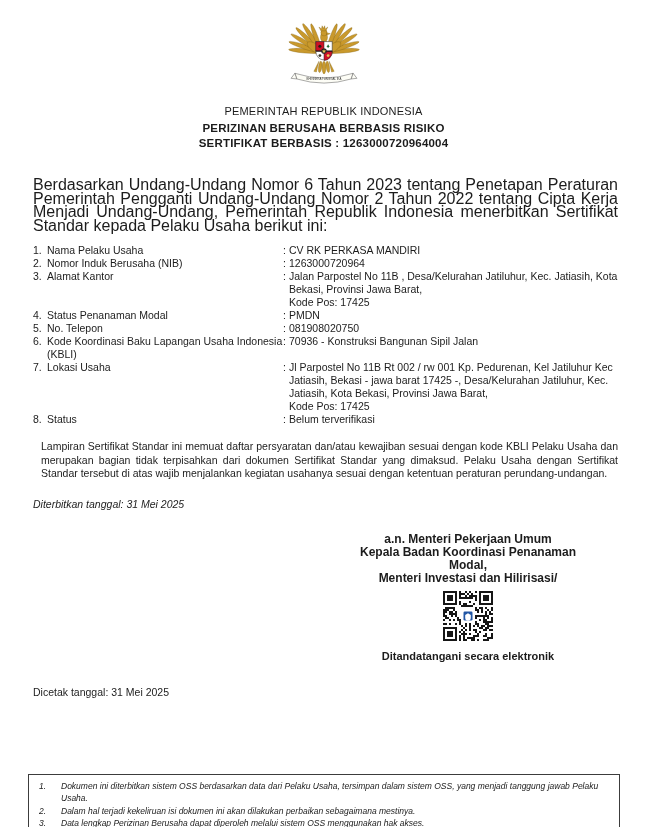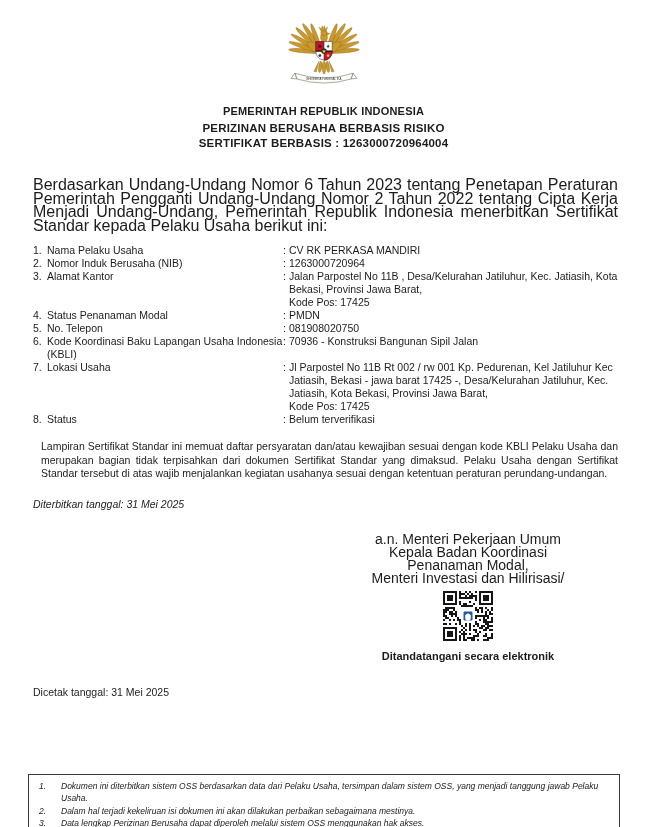--- a/index.html
+++ b/index.html
@@ -1,32 +1,32 @@
 <!DOCTYPE html>
 <html><head>
 <meta charset="utf-8">
 <style>
   html,body{margin:0;padding:0;background:#ffffff;}
   .page{
     position:relative;width:647px;height:827px;background:#ffffff;
     font-family:"Liberation Sans",sans-serif;color:#1c1c1c;overflow:hidden;
   }
   .emblem{width:76px;height:86px;margin:10px auto 0;}
-  .gov-title{margin-top:9px;text-align:center;font-weight:bold;font-size:11px;letter-spacing:.2px;}
+  .gov-title{margin-top:9px;text-align:center;font-weight:normal;font-size:11px;letter-spacing:.2px;}
   .doc-title{margin-top:4px;text-align:center;font-weight:bold;font-size:11.5px;line-height:15px;letter-spacing:.2px;}
   .para{margin:27px 29px 0 33px;font-size:16px;line-height:13.5px;text-align:justify;}
   .fields{margin:12px 29px 0 33px;font-size:10.5px;line-height:13px;}
   .field-row{display:flex;align-items:flex-start;}
   .field-label{width:250px;flex:0 0 250px;display:flex;}
   .field-no{width:14px;flex:0 0 14px;}
   .field-colon{width:6px;flex:0 0 6px;}
   .field-value{flex:1;white-space:pre-line;}
   .closing{margin:14px 29px 0 41px;font-size:10.5px;line-height:13.5px;text-align:justify;}
   .issued{margin:17px 29px 0 33px;font-size:10.5px;font-style:italic;}
-  .sig-block{margin:23px 0 0 358px;width:220px;text-align:center;font-weight:normal;font-size:14px;line-height:13px;}
+  .sig-block{margin:23px 0 0 358px;width:220px;text-align:center;font-weight:bold;font-size:12px;line-height:13px;}
   .qr-wrap{margin:6px 0 0 443px;width:50px;height:50px;}
   .sig-caption{margin:9px 0 0 358px;width:220px;text-align:center;font-weight:bold;font-size:11px;}
   .printed{margin:24px 29px 0 33px;font-size:10.5px;}
   .footnotes{
     position:absolute;left:28px;right:27px;top:774px;
     border:1px solid #3c3c3c;padding:5px 10px 6px;box-sizing:border-box;
   }
   .footnote-row{display:flex;font-size:8.5px;font-style:italic;line-height:12.3px;color:#222;}
   .footnote-no{width:22px;flex:0 0 22px;}
   .footnote-text{flex:1;}

